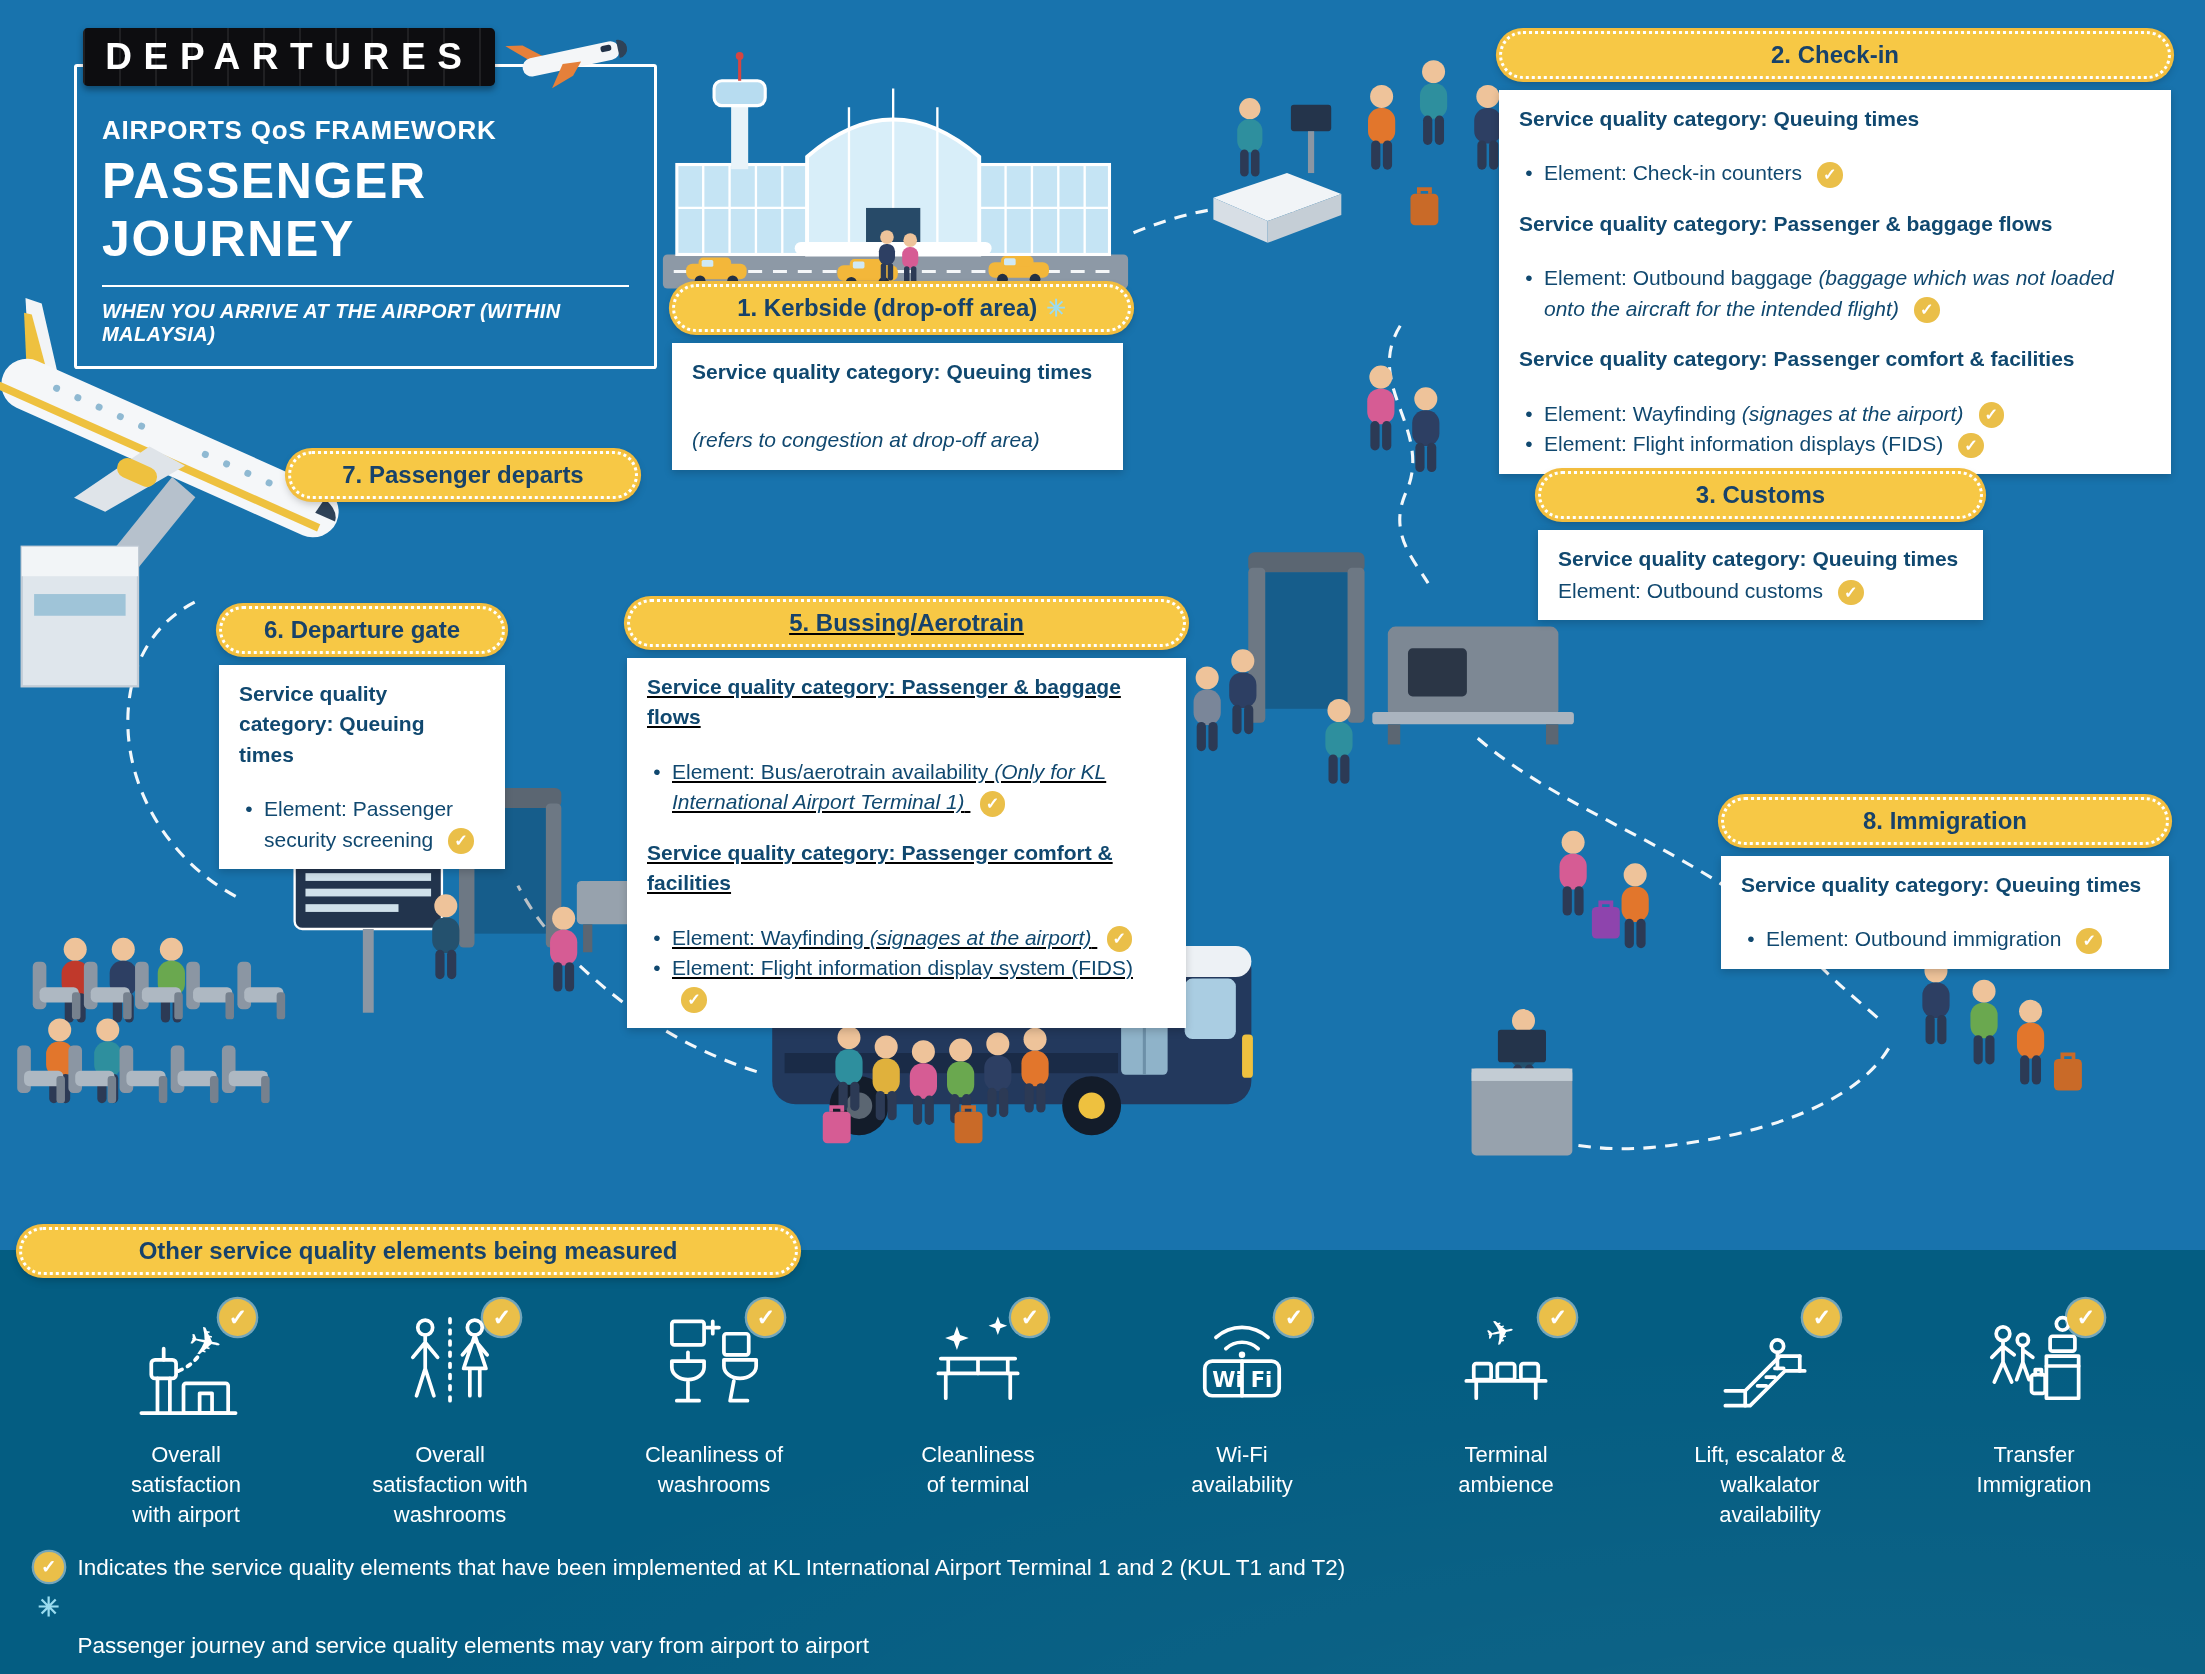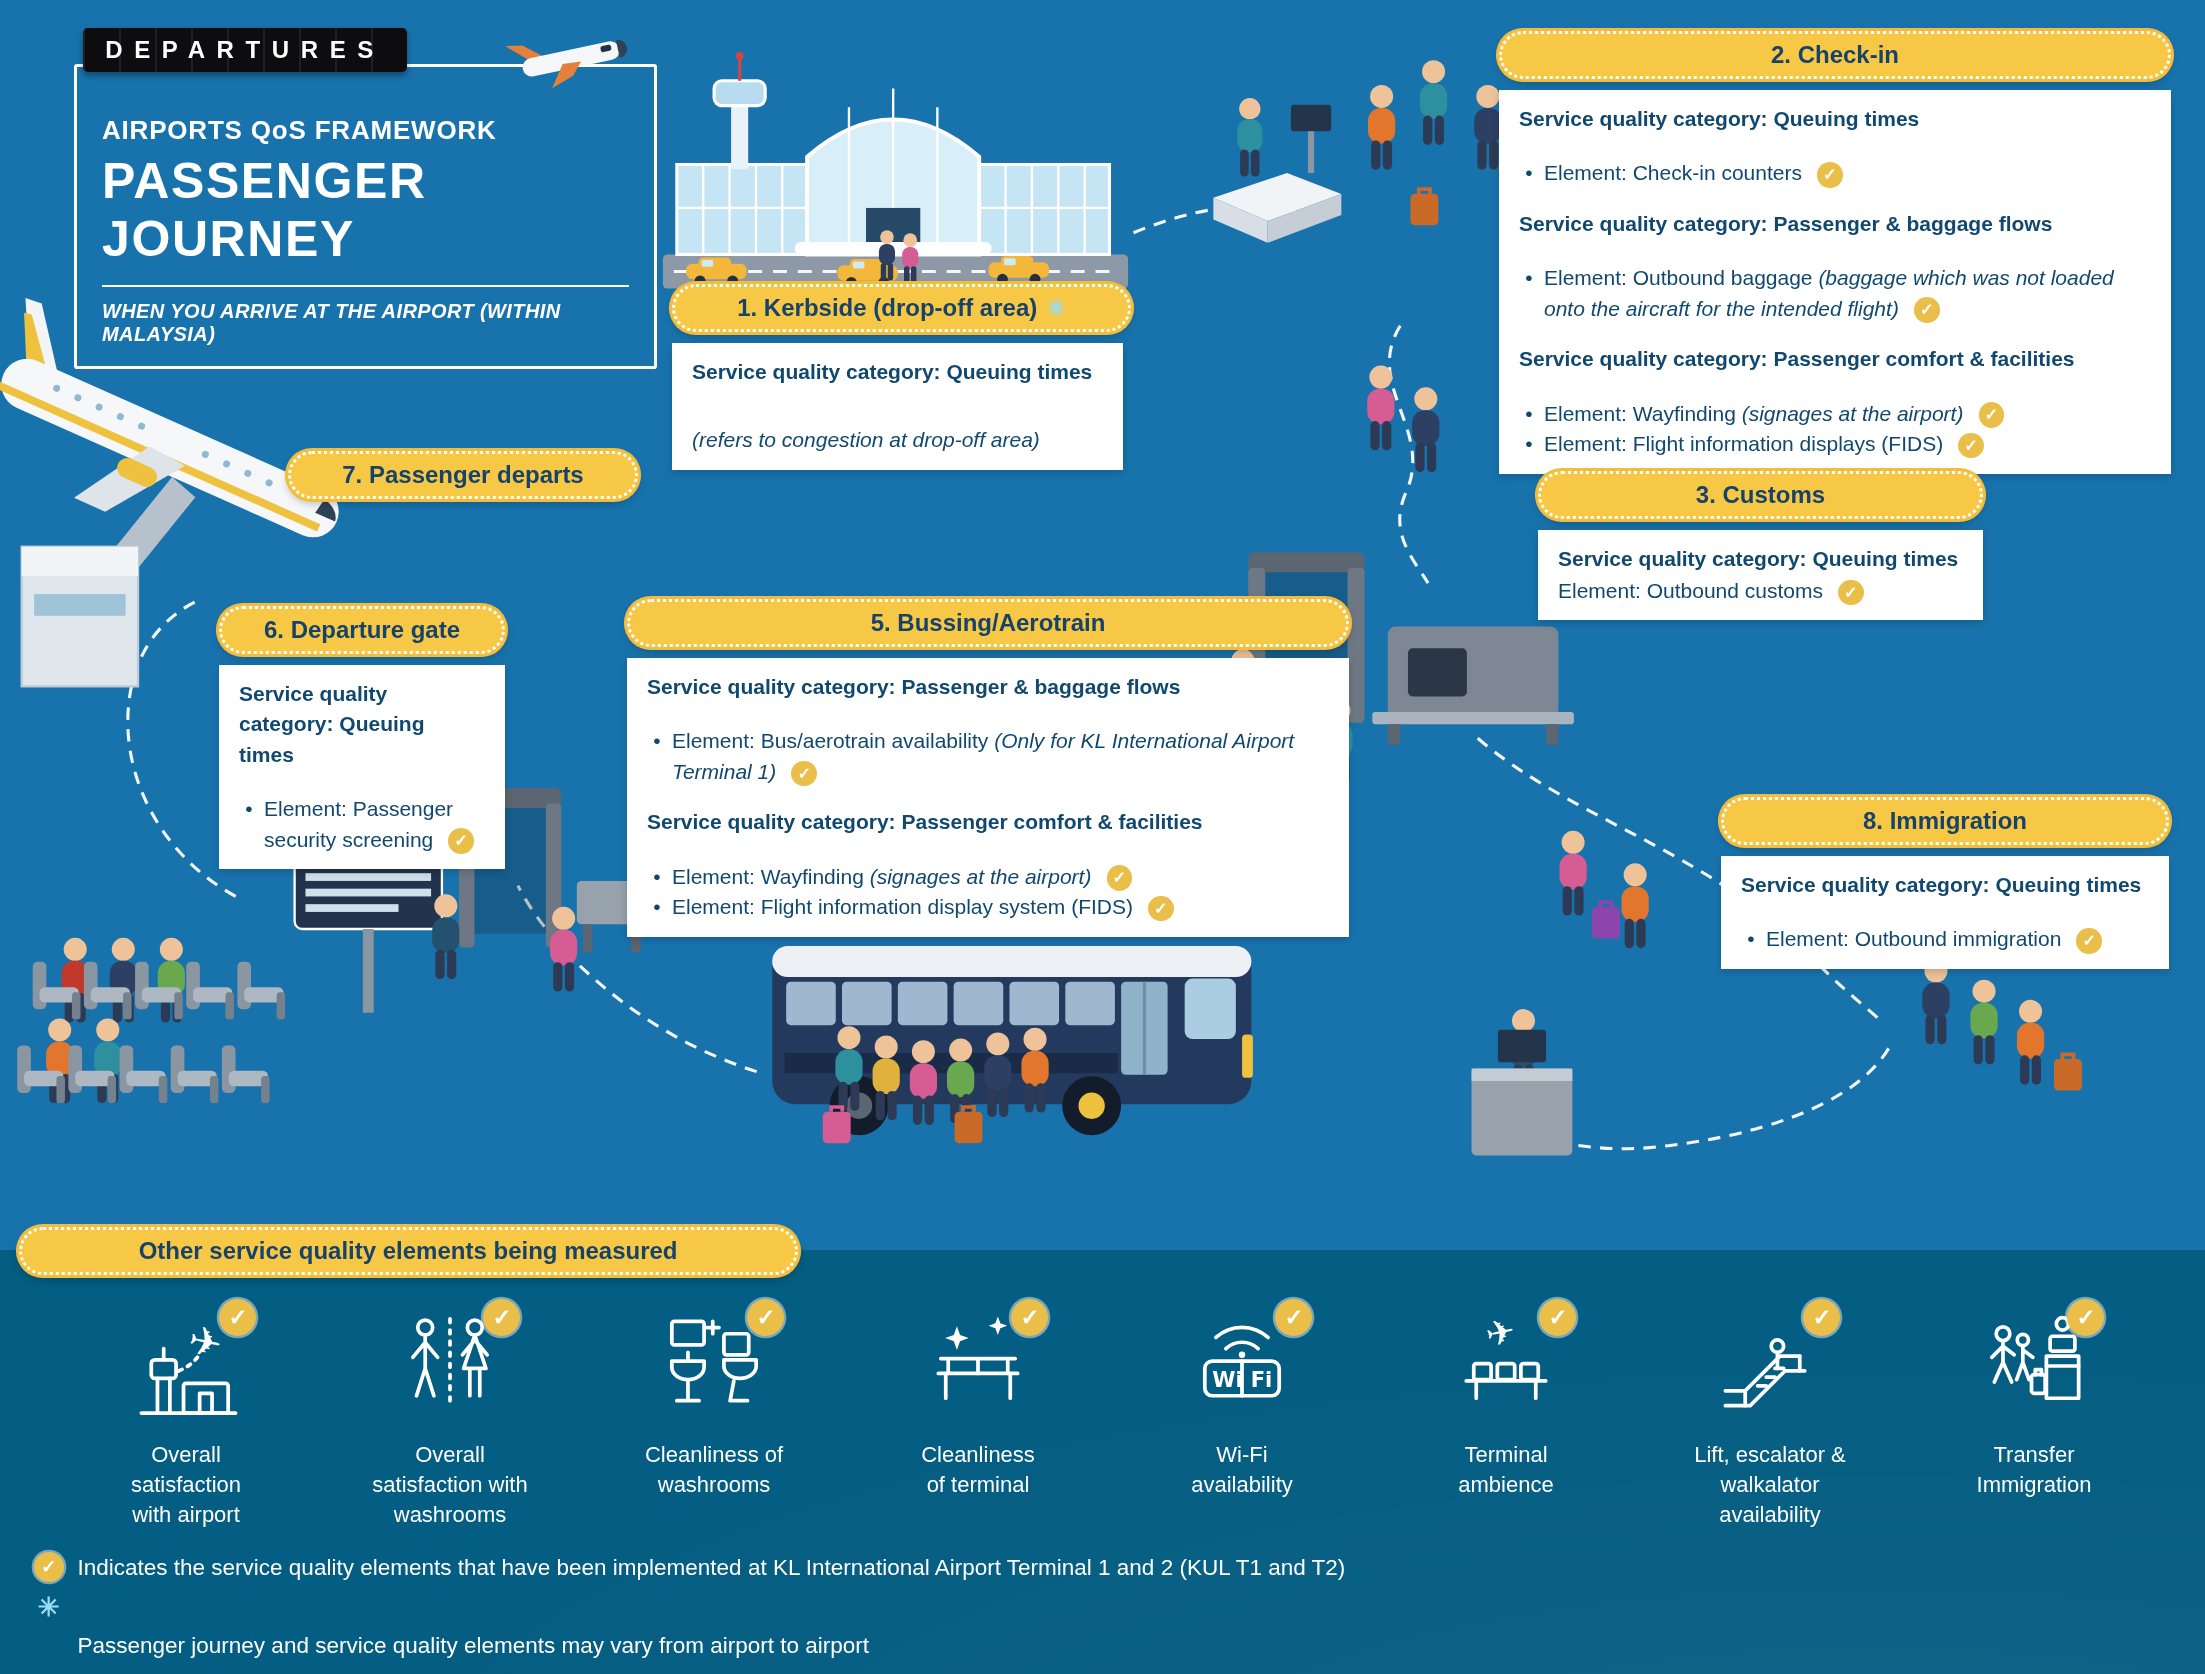--- a/index.html
+++ b/index.html
@@ -58,21 +58,21 @@
   .legend-check{ width:29.5px; height:29.5px; font-size:18.6px; margin-left:0; }
 
   
   .title-block{ position:absolute; left:74px; top:28px; width:583px; z-index:6; }
   .title-sign{
     position:absolute; top:0; left:9.3px; z-index:2;
     background:#0d0d10;
     background-image:repeating-linear-gradient(90deg, rgba(255,255,255,.08) 0 1.6px, transparent 1.6px 36px);
     border-radius:4.7px;
     padding:7.8px 22px;
-    color:#fff; font-size:24px; font-weight:bold; letter-spacing:11.6px;
+    color:#fff; font-size:37px; font-weight:bold; letter-spacing:11.6px;
     box-shadow:0 3.1px 6.2px rgba(0,0,0,.35);
   }
   .title-plane{ position:absolute; left:428px; top:-11px; z-index:2; }
   .title-border-box{
     margin-top:36px;
     border:3.1px solid #ffffff; border-radius:3.1px;
     padding:48px 25px 20px 25px;
     color:#ffffff;
   }
   .title-framework{ font-size:26px; font-weight:bold; letter-spacing:0.8px; }
@@ -411,21 +411,21 @@
       <div class="hdr">Service quality category: Queuing times</div>
       <ul>
         <li>
           <span>Element: Outbound immigration</span>
           <span class="check-badge">✓</span>
         </li>
       </ul>
     </div>
   </div>
 
-  <div class="stage" style="left:627px; top:599px; width:722px;">
+  <div class="stage" style="left:627px; top:599px; width:559px;text-decoration:underline;">
     <div class="badge">
         <span>5. Bussing/Aerotrain</span>
       </div>
     <div class="info-box">
       <div class="sec">
         <div class="hdr">Service quality category: Passenger &amp; baggage flows</div>
         <ul>
           <li>
             <span>Element: Bus/aerotrain availability </span><em>(Only for KL International Airport Terminal 1)</em><span></span>
             <span class="check-badge">✓</span>

